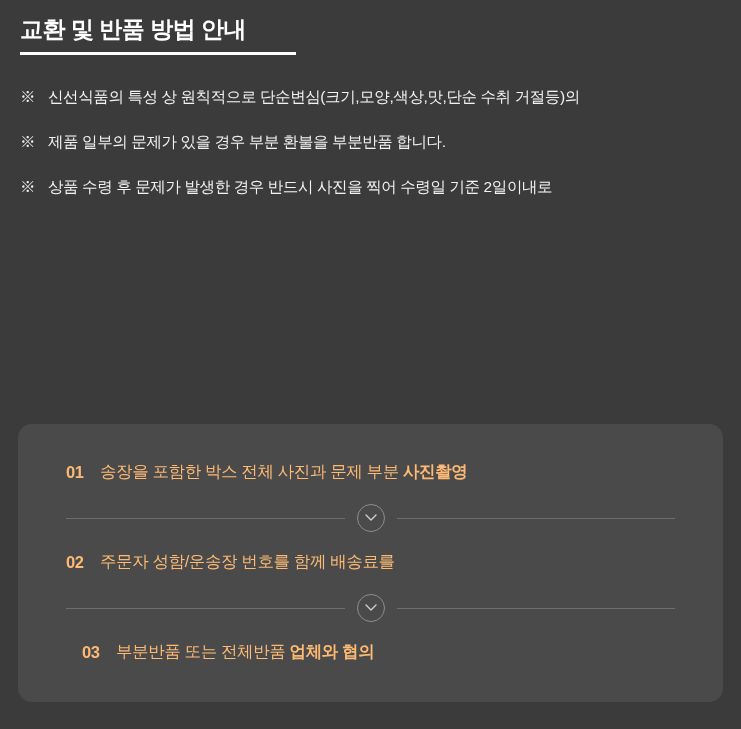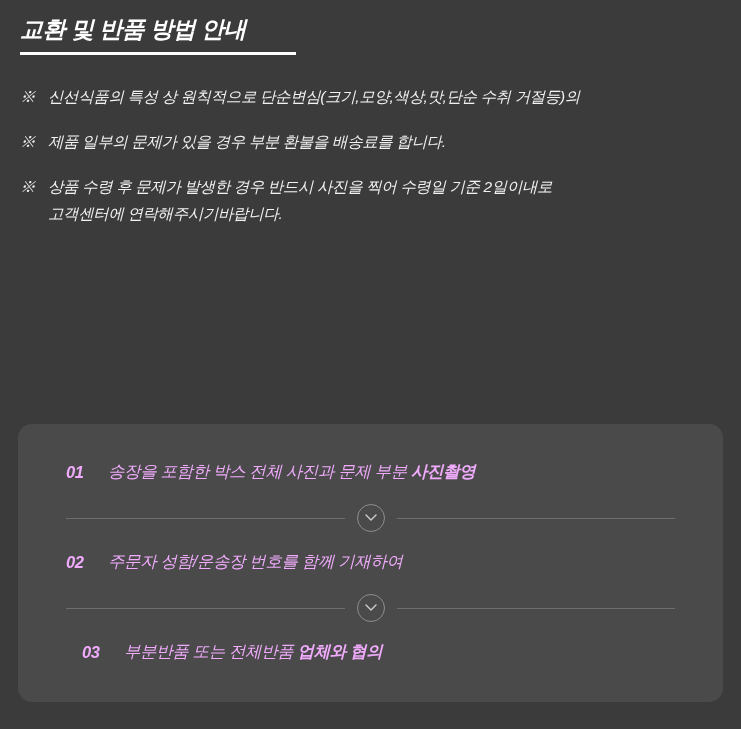--- a/index.html
+++ b/index.html
@@ -13,21 +13,20 @@
     color: #ffffff;
     font-family: "Liberation Sans", sans-serif;
     overflow: hidden;
   }
   .page {
     position: relative;
     width: 735px;
     height: 729px;
     box-sizing: border-box;
     padding: 0 18px;
-    font-style: italic;
   }
   .title {
     font-size: 23px;
     font-weight: bold;
     letter-spacing: -0.5px;
     padding-top: 14px;
     padding-left: 2px;
     color: #ffffff;
   }
   .title-underline {
@@ -83,22 +82,21 @@
     background: #4a4a4a;
     border-radius: 14px;
     padding: 34px 48px 30px 48px;
   }
   .step {
     display: flex;
     align-items: flex-start;
     font-size: 16.5px;
     letter-spacing: -0.4px;
     line-height: 1.65;
-    color: #f0abfc;
-    gap: 8px;
+    color: #fdba74;
   }
   .step .num {
     font-weight: bold;
     font-size: 16.5px;
     flex: 0 0 34px;
     padding-top: 1px;
   }
   .step .text {
     flex: 1 1 auto;
   }
@@ -150,30 +148,29 @@
     <div class="note">
       <span class="mark">※</span>
       <span class="body">
         <span class="line">신선식품의 특성 상 원칙적으로 단순변심(크기,모양,색상,맛,단순 수취 거절등)의</span>
       </span>
     </div>
 
     <div class="note">
       <span class="mark">※</span>
       <span class="body">
-        <span class="line">제품 일부의 문제가 있을 경우 부분 환불을 배송료를 합니다.</span>
+        <span class="line">제품 일부의 문제가 있을 경우 부분 환불을 부분반품 합니다.</span>
       </span>
     </div>
 
 
     <div class="note">
       <span class="mark">※</span>
       <span class="body">
         <span class="line">상품 수령 후 문제가 발생한 경우 반드시 사진을 찍어 수령일 기준 2일이내로</span>
-        <span class="line">고객센터에 연락해주시기바랍니다.</span>
       </span>
     </div>
 
   </div>
 
   <div class="steps-card">
 
     <div class="step step-1">
       <span class="num">01</span>
       <span class="text"><span>송장을 포함한 박스 전체 사진과 문제 부분 </span><b>사진촬영</b></span>
@@ -184,21 +181,21 @@
       <span class="chev">
         <svg width="12" height="8" viewBox="0 0 12 8" aria-hidden="true">
             <polyline points="1,1.5 6,6.5 11,1.5" fill="none" stroke="#cfcfcf" stroke-width="1.4" stroke-linecap="round" stroke-linejoin="round"></polyline>
           </svg>
       </span>
       <span class="rule"></span>
     </div>
 
     <div class="step step-2">
       <span class="num">02</span>
-      <span class="text"><span>주문자 성함/운송장 번호를 함께 기재하여</span></span>
+      <span class="text"><span>주문자 성함/운송장 번호를 함께 배송료를</span></span>
     </div>
 
     <div class="divider">
       <span class="rule"></span>
       <span class="chev">
         <svg width="12" height="8" viewBox="0 0 12 8" aria-hidden="true">
             <polyline points="1,1.5 6,6.5 11,1.5" fill="none" stroke="#cfcfcf" stroke-width="1.4" stroke-linecap="round" stroke-linejoin="round"></polyline>
           </svg>
       </span>
       <span class="rule"></span>

